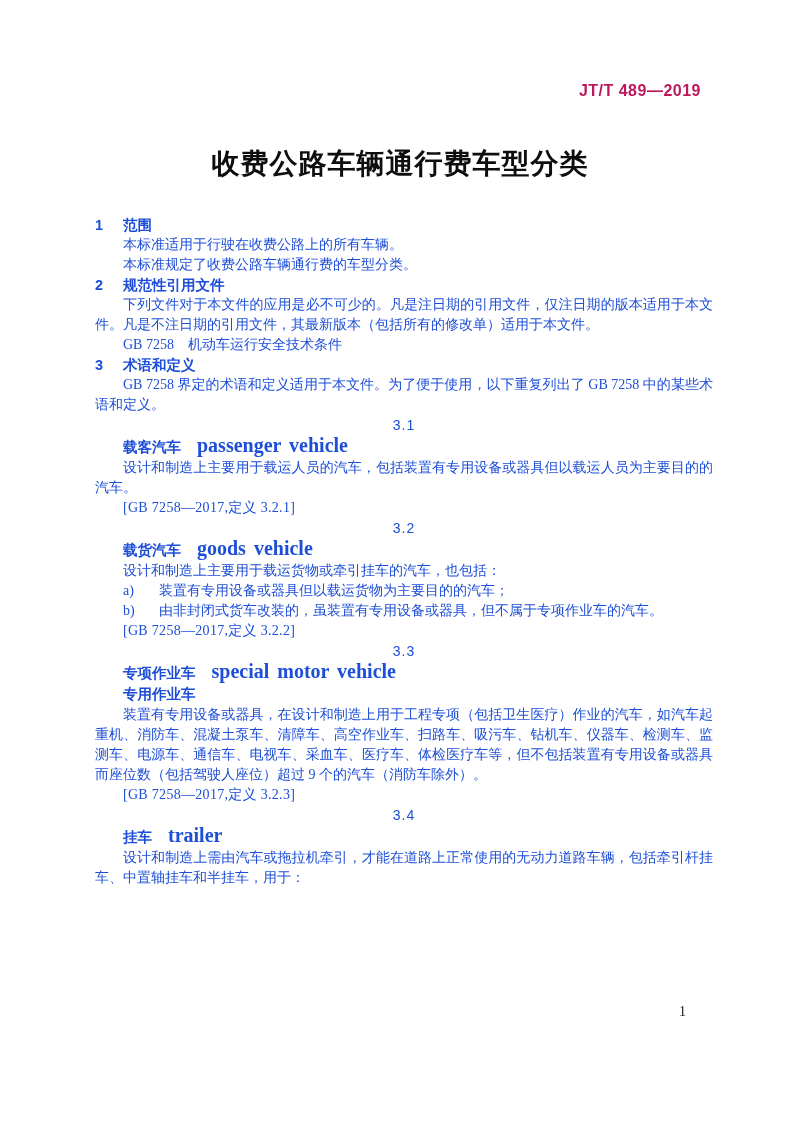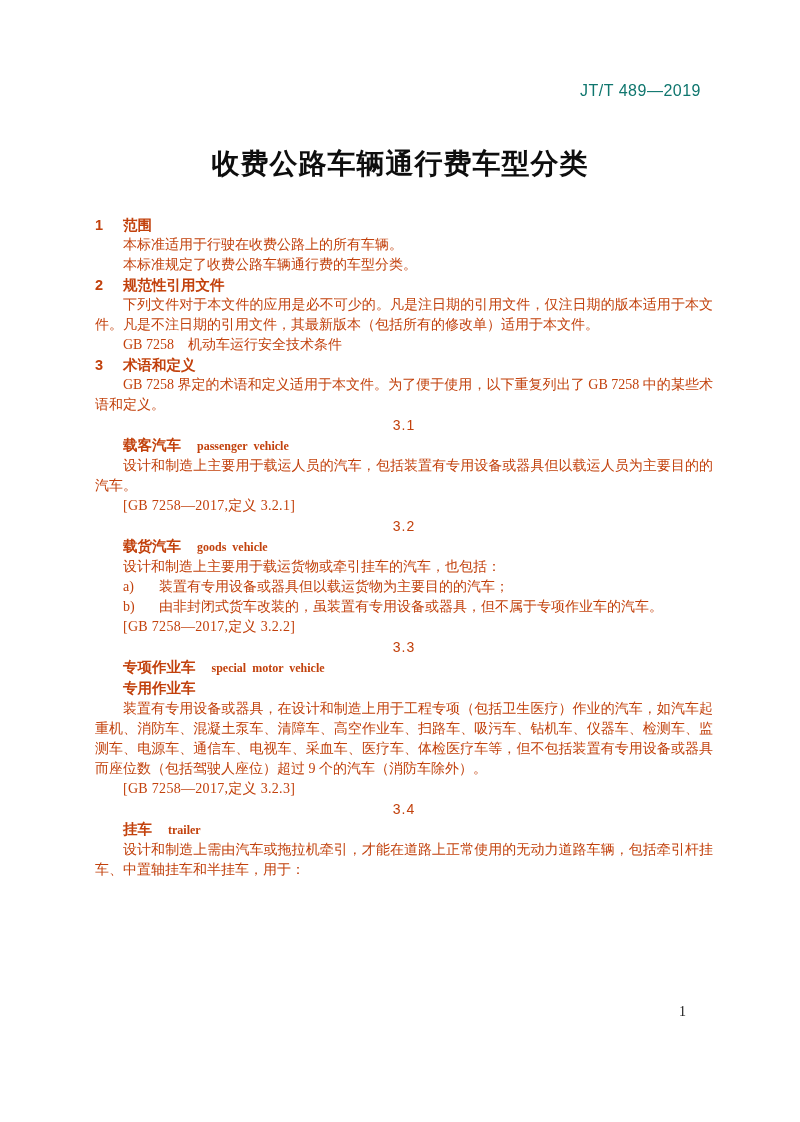--- a/index.html
+++ b/index.html
@@ -10,23 +10,23 @@
     position: relative;
     overflow: hidden;
   }
   .page { position: absolute; inset: 0; background: #ffffff; }
 
   
   .doc-code {
     position: absolute;
     top: 82px; right: 99px;
     font-family: "Liberation Sans", "DejaVu Sans", sans-serif;
-    font-size: 16px; font-weight: normal;
+    font-size: 16px; font-weight: bold;
     letter-spacing: 0.5px;
-    color: #0f766e;
+    color: #be185d;
     margin-left: 36px;
   }
 
   
   .doc-title {
     position: absolute;
     top: 145px; left: 0; width: 100%;
     text-align: center;
     font-family: "Liberation Sans", "DejaVu Sans", sans-serif;
     font-size: 28px; font-weight: bold;
@@ -36,21 +36,21 @@
 
   
   .content {
     position: absolute;
     left: 95px; top: 211px;
     width: 618px;
     font-family: "Liberation Serif", "DejaVu Serif", serif;
     font-size: 14px;
     line-height: 20px;
     text-align: justify;
-    color: #c2410c;
+    color: #1d4ed8;
   }
   .content p { margin: 0; }
 
   .sec-heading {
     font-family: "Liberation Sans", "DejaVu Sans", sans-serif;
     font-weight: bold;
     font-size: 14.5px;
     margin: 26px 0 18px 0;
     text-align: left;
   }
@@ -65,21 +65,21 @@
     letter-spacing: 1px;
     text-align: center;
   }
   .term-line { padding-left: 28px; text-align: left; }
   .term-cn {
     font-family: "Liberation Sans", "DejaVu Sans", sans-serif;
     font-weight: bold; font-size: 14.5px; margin-top: 20px;
   }
   .term-en {
     font-family: "Liberation Serif", "DejaVu Serif", serif;
-    font-weight: bold; font-size: 12px;
+    font-weight: bold; font-size: 20px;
     margin-left: 16px;
     word-spacing: 3px;
   }
   .list-item { padding-left: 28px; text-align: left; }
   .li-label { display: inline-block; min-width: 36px; }
   .source-line { padding-left: 28px; text-align: left; letter-spacing: 0.3px; }
 
   .page-number {
     position: absolute;
     top: 1004px; left: 679px;

